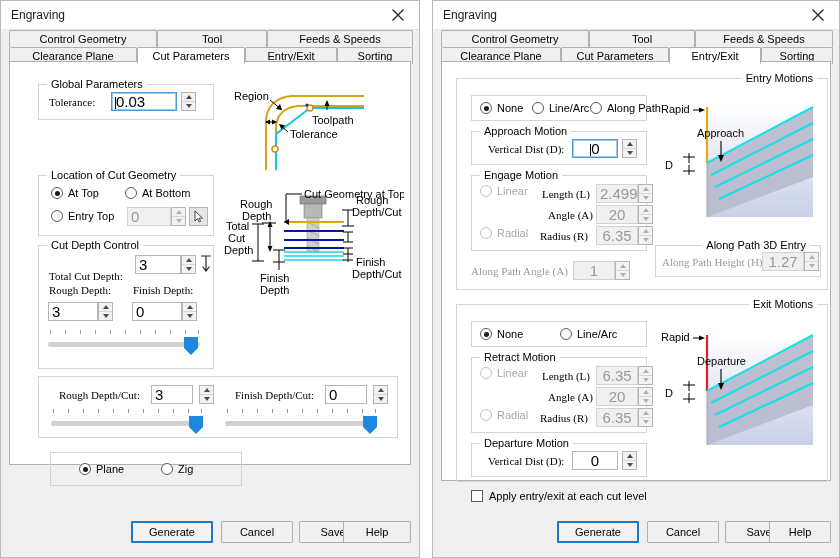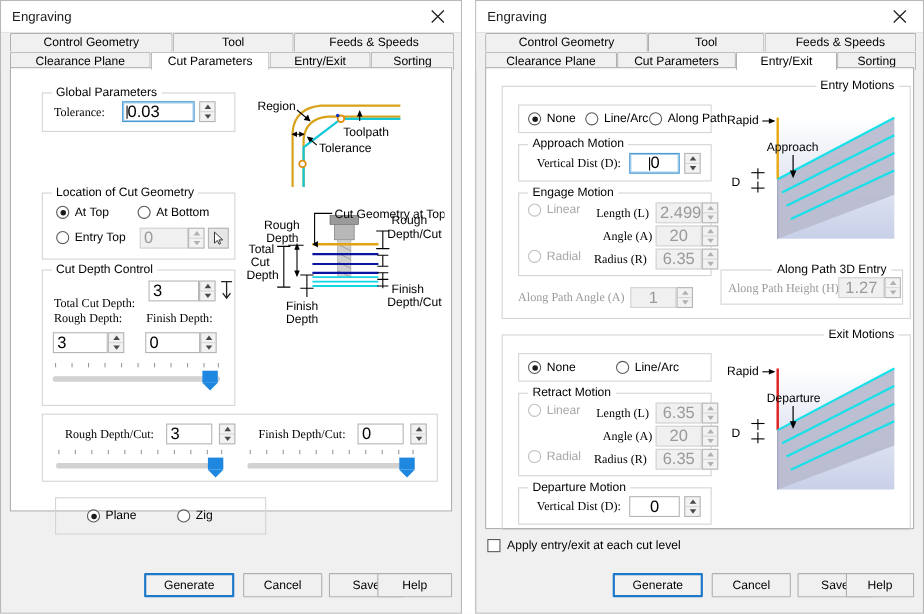--- a/index.html
+++ b/index.html
@@ -723,21 +723,21 @@
           <text x="4" y="78" font-family="Liberation Sans, sans-serif" font-size="11" fill="#000">D</text>
           <path d="M22 66 L34 66" stroke="#000" stroke-width="1"></path>
           <path d="M28 62 L28 72" stroke="#000" stroke-width="1"></path>
           <path d="M22 80 L34 80" stroke="#000" stroke-width="1"></path>
           <path d="M28 74 L28 84" stroke="#000" stroke-width="1"></path>
         </svg>
       </div>
     </div>
   </div>
 
-  <div class="check" style="left:10px;top:489px;align-items:center;">
+  <div class="check" style="left:38px;top:489px;align-items:center;">
     <span class="box"></span>
     <span class="txt">Apply entry/exit at each cut level</span>
   </div>
 
   <div class="btnrow" style="left:0;right:0;">
     <div class="btn default" style="left:124px;width:82px;">
           <span>Generate</span>
         </div>
     <div class="btn" style="left:214px;width:72px;">
           <span>Cancel</span>

